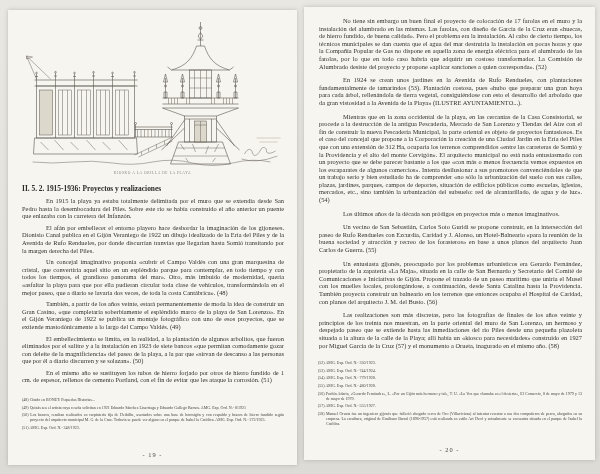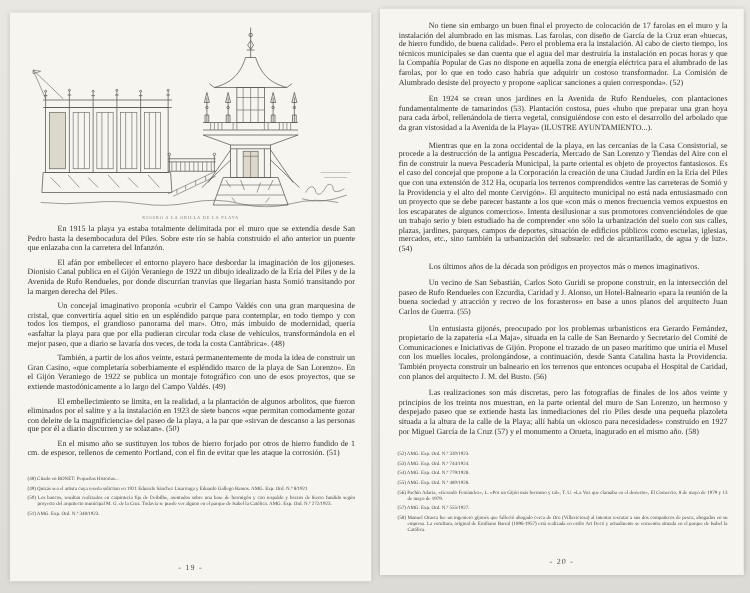--- a/index.html
+++ b/index.html
@@ -176,20 +176,21 @@
 
         <g>
           <path class="faint" d="M236,122 h24 M239,126 h18"></path>
           <path class="ink2" d="M224,138 c3,-6 7,-6 8,-1 c1,4 5,3 8,-3 c2,-4 6,-3 6,1 c0,3 4,3 9,0 M221,143 q15,5 36,-3"></path>
         </g>
       </svg>
 
       <div class="fig-caption">KIOSKO A LA ORILLA DE LA PLAYA</div>
     </div>
 
+    <div class="heading">II. 5. 2. 1915-1936: Proyectos y realizaciones</div>
 
     <p class="bodytext">En 1915 la playa ya estaba totalmente delimitada por el muro que se extendía desde San Pedro hasta la desembocadura del Piles. Sobre este río se había construido el año anterior un puente que enlazaba con la carretera del Infanzón.</p>
     <p class="bodytext">El afán por embellecer el entorno playero hace desbordar la imaginación de los gijoneses. Dionisio Canal publica en el Gijón Veraniego de 1922 un dibujo idealizado de la Ería del Piles y de la Avenida de Rufo Rendueles, por donde discurrían tranvías que llegarían hasta Somió transitando por la margen derecha del Piles.</p>
     <p class="bodytext">Un concejal imaginativo proponía «cubrir el Campo Valdés con una gran marquesina de cristal, que convertiría aquel sitio en un espléndido parque para contemplar, en todo tiempo y con todos los tiempos, el grandioso panorama del mar». Otro, más imbuido de modernidad, quería «asfaltar la playa para que por ella pudieran circular toda clase de vehículos, transformándola en el mejor paseo, que a diario se lavaría dos veces, de toda la costa Cantábrica». (48)</p>
     <p class="bodytext">También, a partir de los años veinte, estará permanentemente de moda la idea de construir un Gran Casino, «que completaría soberbiamente el espléndido marco de la playa de San Lorenzo». En el Gijón Veraniego de 1922 se publica un montaje fotográfico con uno de esos proyectos, que se extiende mastodónicamente a lo largo del Campo Valdés. (49)</p>
     <p class="bodytext">El embellecimiento se limita, en la realidad, a la plantación de algunos arbolitos, que fueron eliminados por el salitre y a la instalación en 1923 de siete bancos «que permitan comodamente gozar con deleite de la magnificiencia» del paseo de la playa, a la par que «sirvan de descanso a las personas que por él a diario discurren y se solazan». (50)</p>
     <p class="bodytext">En el mismo año se sustituyen los tubos de hierro forjado por otros de hierro fundido de 1 cm. de espesor, rellenos de cemento Portland, con el fin de evitar que les ataque la corrosión. (51)</p>
 
     <div class="footnotes">
       <div class="footnote">(48) Citado en BONET: Pequeñas Historias...</div>

